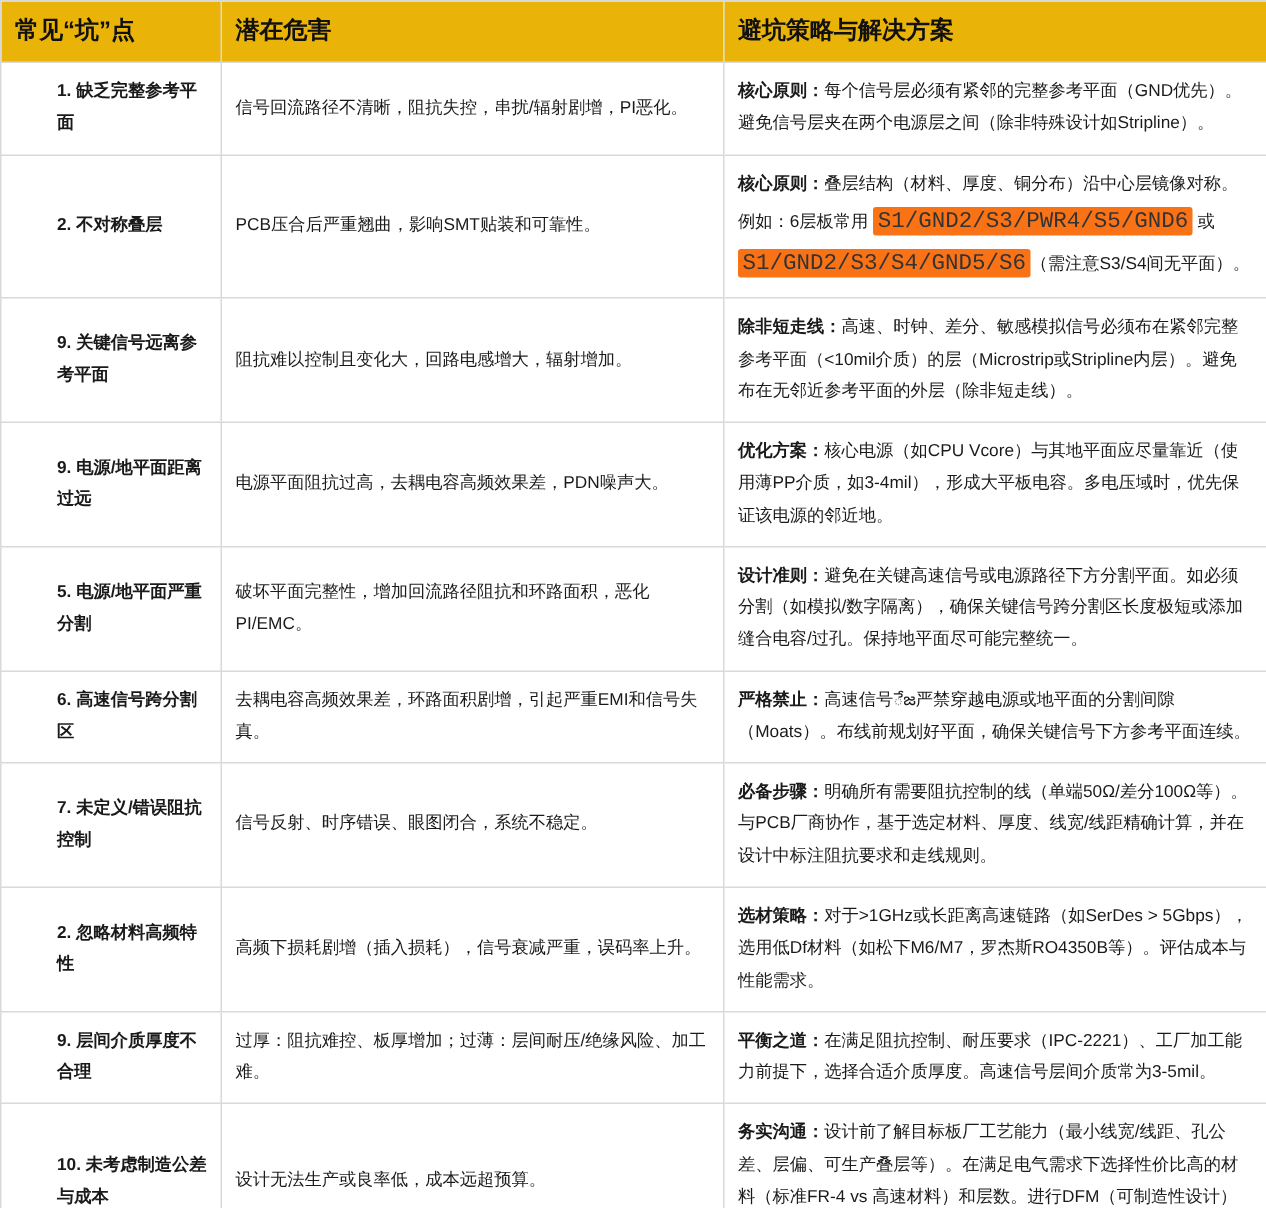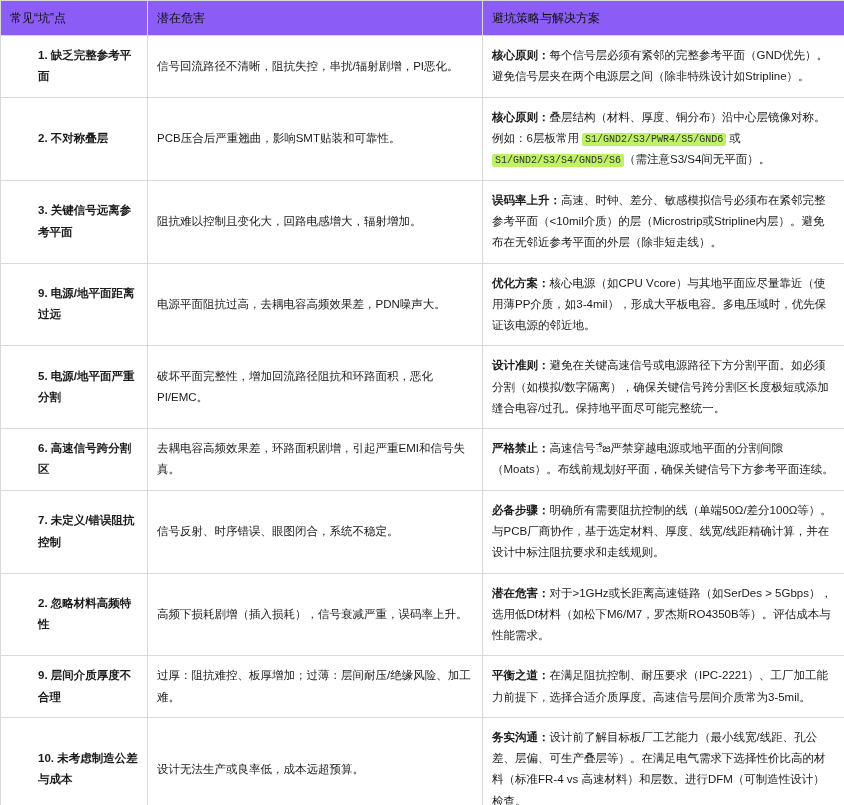--- a/index.html
+++ b/index.html
@@ -17,25 +17,25 @@
     width: 844px;
     border-collapse: collapse;
     table-layout: fixed;
     font-size: 11.5px;
   }
   table.pitfall-table col.c1 { width: 147px; }
   table.pitfall-table col.c2 { width: 335px; }
   table.pitfall-table col.c3 { width: 362px; }
 
   thead th {
-    background: #8b5cf6;
+    background: #eab308;
     border: 1px solid #d9d9d9;
     text-align: left;
-    font-weight: normal;
-    font-size: 12px;
+    font-weight: bold;
+    font-size: 16px;
     padding: 8px 8px 8px 9px;
     vertical-align: middle;
     color: #111;
     line-height: 1.5;
   }
   tbody td {
     border: 1px solid #d9d9d9;
     padding: 9px 9px 9px 9px;
     vertical-align: middle;
     line-height: 1.85;
@@ -51,22 +51,22 @@
     font-weight: normal;
   }
   tbody td.col-solution {
     font-weight: normal;
   }
   tbody td.col-solution .lead {
     font-weight: bold;
   }
   code, .mono {
     font-family: "Liberation Mono", "DejaVu Sans Mono", monospace;
-    font-size: 10px;
-    background: #bef264;
+    font-size: 15px;
+    background: #f97316;
     padding: 1px 3px;
     border-radius: 2px;
     color: #333;
   }
 </style>
 </head>
 <body>
 
 <table class="pitfall-table">
   <colgroup>
@@ -89,23 +89,23 @@
       <td class="col-solution"><span class="lead">核心原则：</span><span>每个信号层必须有紧邻的完整参考平面（GND优先）。避免信号层夹在两个电源层之间（除非特殊设计如Stripline）。</span></td>
     </tr>
 
     <tr>
       <td class="col-pitfall">2. 不对称叠层</td>
       <td class="col-risk">PCB压合后严重翘曲，影响SMT贴装和可靠性。</td>
       <td class="col-solution"><span class="lead">核心原则：</span><span>叠层结构（材料、厚度、铜分布）沿中心层镜像对称。例如：6层板常用</span> <code class="mono">S1/GND2/S3/PWR4/S5/GND6</code> <span>或</span> <code class="mono">S1/GND2/S3/S4/GND5/S6</code><span>（需注意S3/S4间无平面）。</span></td>
     </tr>
 
     <tr>
-      <td class="col-pitfall">3. 关键信号远离参考平面</td>
+      <td class="col-pitfall">9. 关键信号远离参考平面</td>
       <td class="col-risk">阻抗难以控制且变化大，回路电感增大，辐射增加。</td>
-      <td class="col-solution"><span class="lead">误码率上升：</span><span>高速、时钟、差分、敏感模拟信号必须布在紧邻完整参考平面（&lt;10mil介质）的层（Microstrip或Stripline内层）。避免布在无邻近参考平面的外层（除非短走线）。</span></td>
+      <td class="col-solution"><span class="lead">除非短走线：</span><span>高速、时钟、差分、敏感模拟信号必须布在紧邻完整参考平面（&lt;10mil介质）的层（Microstrip或Stripline内层）。避免布在无邻近参考平面的外层（除非短走线）。</span></td>
     </tr>
 
     <tr>
       <td class="col-pitfall">9. 电源/地平面距离过远</td>
       <td class="col-risk">电源平面阻抗过高，去耦电容高频效果差，PDN噪声大。</td>
       <td class="col-solution"><span class="lead">优化方案：</span><span>核心电源（如CPU Vcore）与其地平面应尽量靠近（使用薄PP介质，如3-4mil），形成大平板电容。多电压域时，优先保证该电源的邻近地。</span></td>
     </tr>
 
     <tr>
       <td class="col-pitfall">5. 电源/地平面严重分割</td>
@@ -121,21 +121,21 @@
 
     <tr>
       <td class="col-pitfall">7. 未定义/错误阻抗控制</td>
       <td class="col-risk">信号反射、时序错误、眼图闭合，系统不稳定。</td>
       <td class="col-solution"><span class="lead">必备步骤：</span><span>明确所有需要阻抗控制的线（单端50Ω/差分100Ω等）。与PCB厂商协作，基于选定材料、厚度、线宽/线距精确计算，并在设计中标注阻抗要求和走线规则。</span></td>
     </tr>
 
     <tr>
       <td class="col-pitfall">2. 忽略材料高频特性</td>
       <td class="col-risk">高频下损耗剧增（插入损耗），信号衰减严重，误码率上升。</td>
-      <td class="col-solution"><span class="lead">潜在危害：</span><span>对于&gt;1GHz或长距离高速链路（如SerDes &gt; 5Gbps），选用低Df材料（如松下M6/M7，罗杰斯RO4350B等）。评估成本与性能需求。</span></td>
+      <td class="col-solution"><span class="lead">选材策略：</span><span>对于&gt;1GHz或长距离高速链路（如SerDes &gt; 5Gbps），选用低Df材料（如松下M6/M7，罗杰斯RO4350B等）。评估成本与性能需求。</span></td>
     </tr>
 
     <tr>
       <td class="col-pitfall">9. 层间介质厚度不合理</td>
       <td class="col-risk">过厚：阻抗难控、板厚增加；过薄：层间耐压/绝缘风险、加工难。</td>
       <td class="col-solution"><span class="lead">平衡之道：</span><span>在满足阻抗控制、耐压要求（IPC-2221）、工厂加工能力前提下，选择合适介质厚度。高速信号层间介质常为3-5mil。</span></td>
     </tr>
 
     <tr>
       <td class="col-pitfall">10. 未考虑制造公差与成本</td>

